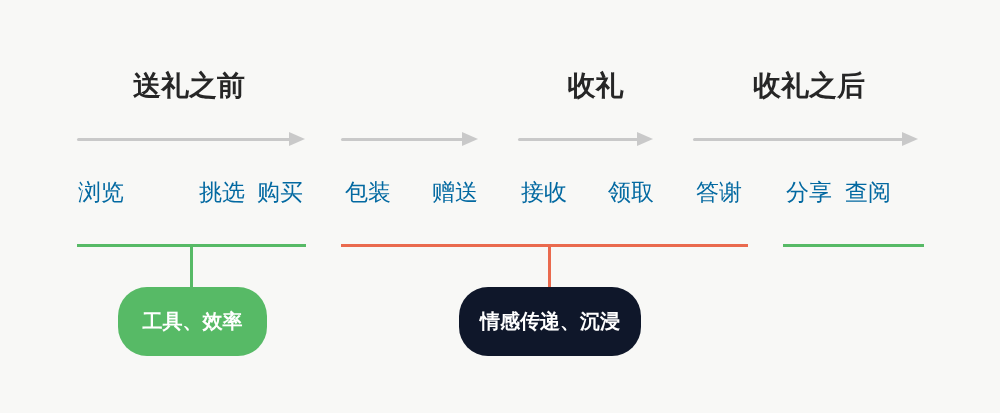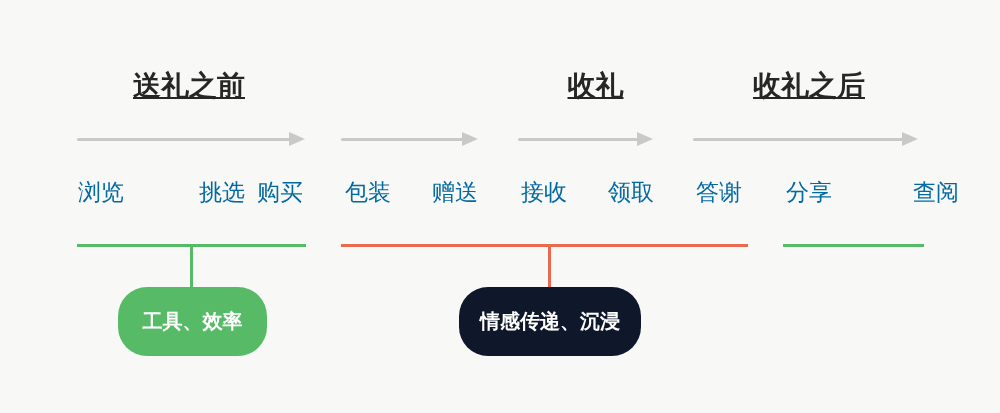--- a/index.html
+++ b/index.html
@@ -17,21 +17,20 @@
   }
   .hdr {
     position: absolute;
     top: 71px;
     transform: translateX(-50%);
     font-size: 28px;
     font-weight: bold;
     color: #262626;
     white-space: nowrap;
     line-height: 30px;
-    text-decoration: underline;
   }
   .arrow {
     position: absolute;
     top: 132px;
     height: 15px;
   }
   .arrow .shaft {
     position: absolute;
     left: 0;
     top: 6px;
@@ -121,21 +120,21 @@
   <div class="stage-label" style="left:280px;text-align:right;">购买</div>
 
   <div class="stage-label" style="left:368px;">包装</div>
   <div class="stage-label" style="left:455px;">赠送</div>
 
   <div class="stage-label" style="left:544px;">接收</div>
   <div class="stage-label" style="left:631px;">领取</div>
 
   <div class="stage-label" style="left:719px;">答谢</div>
   <div class="stage-label" style="left:809px;">分享</div>
-  <div class="stage-label" style="left:936px;">查阅</div>
+  <div class="stage-label" style="left:868px;">查阅</div>
 
   <div class="uline green" style="left:77px;  width:229px;"></div>
   <div class="uline orange" style="left:341px; width:407px;"></div>
   <div class="uline green" style="left:783px; width:141px;"></div>
 
   <div class="stem green" style="left:190px;"></div>
   <div class="stem orange" style="left:548px;"></div>
 
   <div class="pill green" style="left:118px; width:149px;">工具、效率</div>
   <div class="pill orange" style="left:459px; width:182px;">情感传递、沉浸</div>

